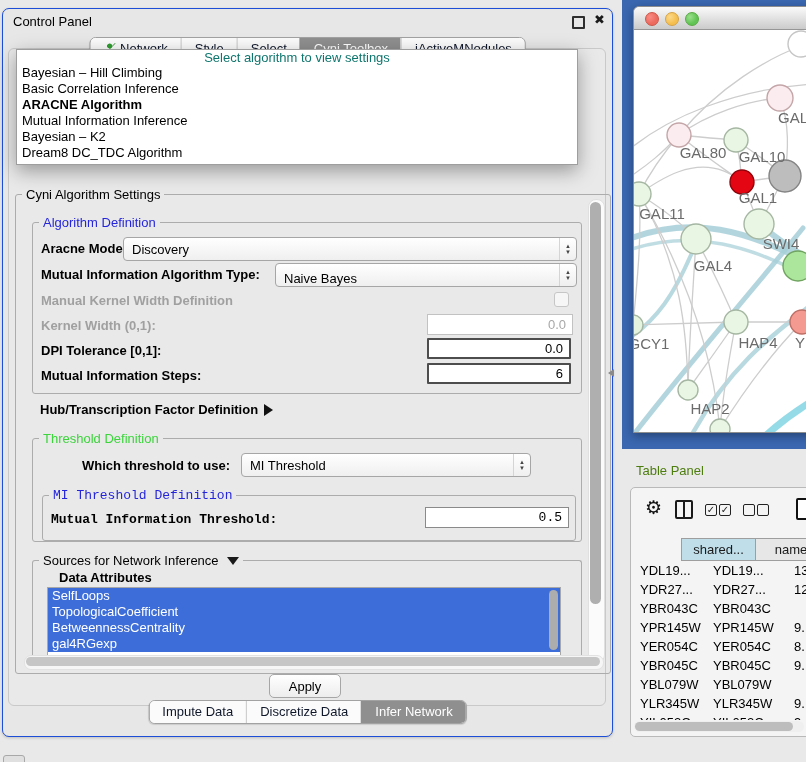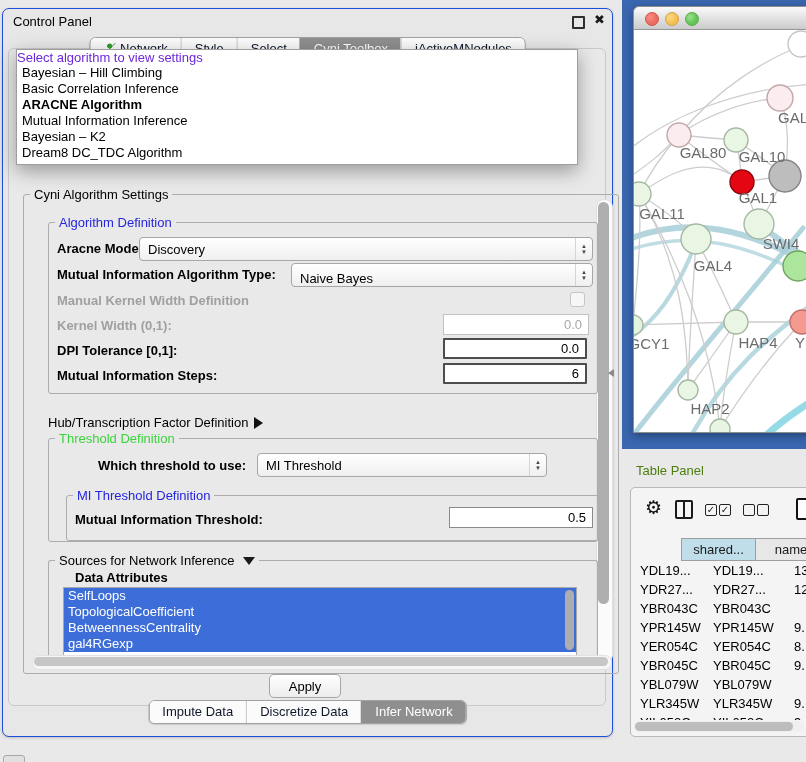--- a/index.html
+++ b/index.html
@@ -26,25 +26,25 @@
   .tab.sel{background:#8F8F8F;color:#FFF;border-left-color:#8F8F8F;}
   .net-ico{display:inline-block;width:12px;height:12px;
     background-image:
       radial-gradient(circle at 6px 3px,#2F9E2F 2.2px,rgba(0,0,0,0) 2.8px),
       radial-gradient(circle at 3px 9.5px,#2F9E2F 2.2px,rgba(0,0,0,0) 2.8px),
       radial-gradient(circle at 9.5px 9.5px,#8CD42C 2.2px,rgba(0,0,0,0) 2.8px),
       linear-gradient(to bottom right,rgba(0,0,0,0) 46%,#9AC89A 47%,#9AC89A 53%,rgba(0,0,0,0) 54%);}
   
   #algo-popup{position:absolute;left:16px;top:49px;width:560px;height:114px;background:#FFF;
     border:1px solid #9E9E9E;box-shadow:0 6px 18px rgba(0,0,0,.35);z-index:10;}
-  .popup-hint{height:15px;line-height:15px;text-align:left;color:#6d28d9;font-size:13px;}
+  .popup-hint{height:15px;line-height:15px;text-align:center;color:#0f766e;font-size:13px;}
   .popup-item{height:16px;line-height:16px;padding-left:5px;font-size:13px;color:#000;}
   .popup-item.bold{font-weight:bold;}
   
-  .group{position:absolute;border:1px solid #ACACAC;border-radius:3px;margin-left:8px;}
+  .group{position:absolute;border:1px solid #ACACAC;border-radius:3px;}
   .legend{position:absolute;top:-8px;left:6px;background:#E9E9E9;padding:0 4px;font-size:13px;color:#000;
     white-space:nowrap;display:flex;align-items:center;gap:4px;}
   .legend.blue{color:#2525DC;}
   .legend.green{color:#3BD43B;}
   .flabel{position:absolute;font-size:13px;font-weight:bold;color:#000;white-space:nowrap;}
   .flabel.dis{color:#A0A0A0;}
   .combo{position:absolute;height:22px;background:linear-gradient(#FFFFFF,#EFEFEF);
     border:1px solid #A6A6A6;border-radius:4px;display:flex;align-items:center;font-size:13px;color:#000;}
   .combo .val{flex:1;padding-left:8px;}
   .combo .stepper{width:16px;height:100%;display:flex;flex-direction:column;align-items:center;
@@ -177,37 +177,37 @@
         <div class="flabel dis" style="left:8px;top:70px;">Manual Kernel Width Definition</div>
         <div class="checkbox" style="left:521px;top:69px;"></div>
         <div class="flabel dis" style="left:8px;top:95px;">Kernel Width (0,1):</div>
         <div class="tinput dis" style="left:394px;top:91px;width:138px;height:19px;">0.0</div>
         <div class="flabel" style="left:8px;top:120px;">DPI Tolerance [0,1]:</div>
         <div class="tinput dark" style="left:394px;top:115px;width:134px;height:17px;">0.0</div>
         <div class="flabel" style="left:8px;top:145px;">Mutual Information Steps:</div>
         <div class="tinput dark" style="left:394px;top:140px;width:134px;height:17px;">6</div>
       </div>
 
-      <div class="flabel" style="left:24px;top:220px;font-weight:normal;">
+      <div class="flabel" style="left:24px;top:207px;font-weight:bold;">
         <span>Hub/Transcription Factor Definition</span><span class="arrow-r"></span>
       </div>
 
       <div class="group" style="left:16px;top:243px;width:548px;height:102px;">
         <div class="legend green">
           <span>Threshold Definition</span>
         </div>
         <div class="flabel" style="left:49px;top:19px;">Which threshold to use:</div>
         <div class="combo" style="left:208px;top:14px;width:288px;">
           <span class="val">MI Threshold</span>
           <span class="stepper">
               <span>▲</span>
               <span>▼</span>
             </span>
         </div>
-        <div class="group" style="left:9px;top:56px;width:532px;height:44px;border-radius:3px;">
+        <div class="group" style="left:9px;top:56px;width:532px;height:44px;border-radius:3px;font-family:Liberation Mono, monospace;">
           <div class="legend blue" style="background:#E9E9E9;">
             <span>MI Threshold Definition</span>
           </div>
           <div class="flabel" style="left:8px;top:16px;">Mutual Information Threshold:</div>
           <div class="tinput mid" style="left:382px;top:11px;width:136px;height:19px;">0.5</div>
         </div>
       </div>
 
       <div class="group" style="left:16px;top:365px;width:548px;height:95px;border-bottom:none;border-radius:3px 3px 0 0;">
         <div class="legend">

